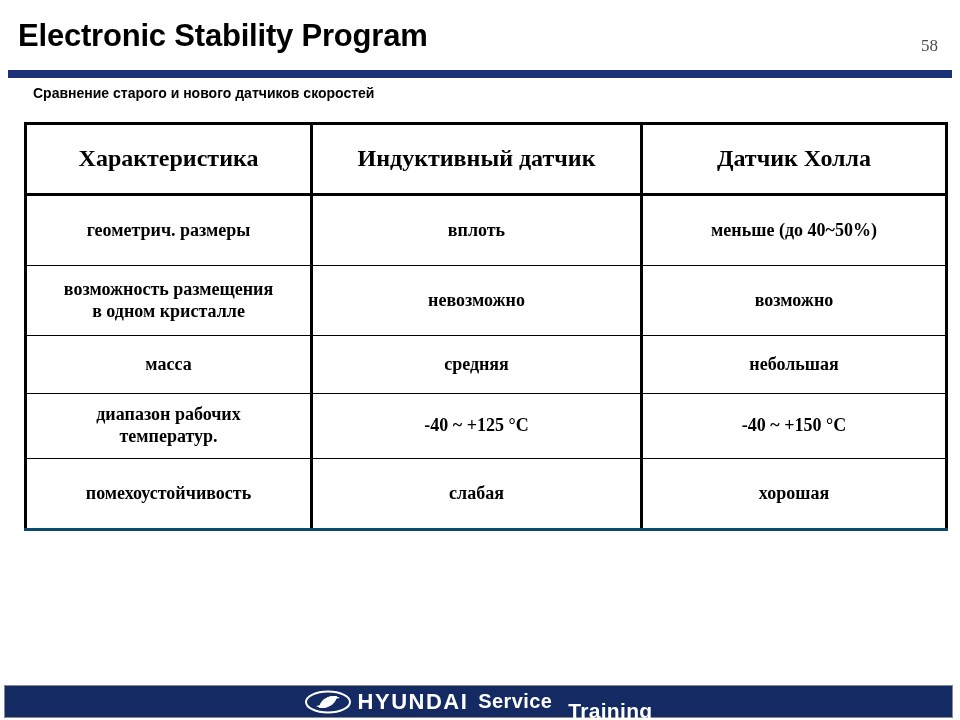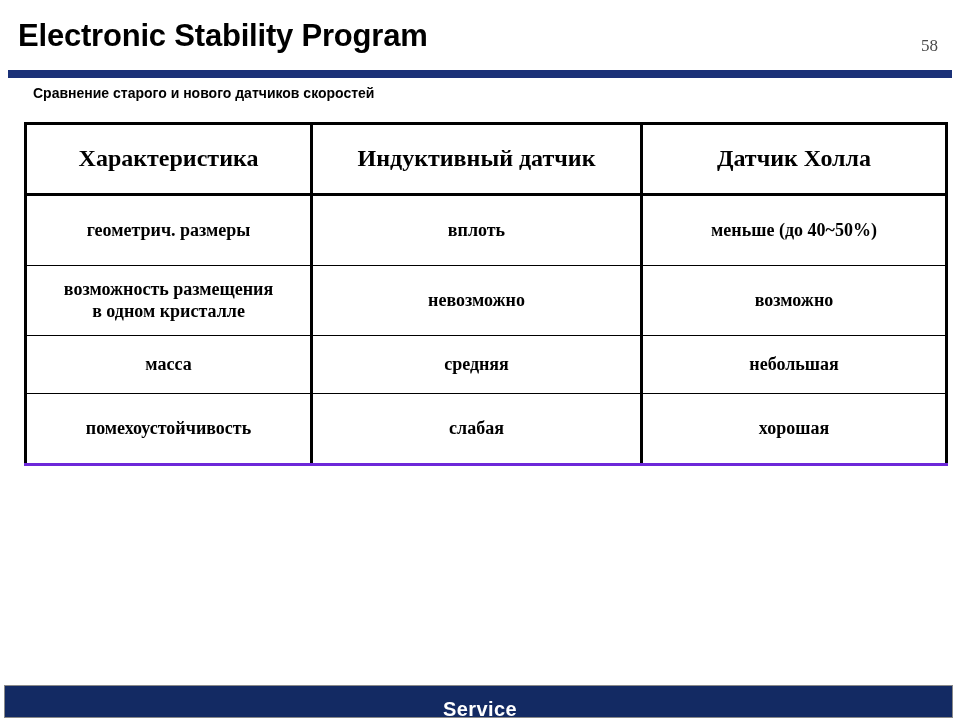--- a/index.html
+++ b/index.html
@@ -89,21 +89,21 @@
     font-size: 24px;
     height: 64px;
     border-top: 3px solid #000;
     border-bottom: 3px solid #000;
   }
   #comparison-table tr.head-row th.sep-after { border-right: 3px solid #000; }
 
   #comparison-table tbody tr td {
     font-size: 18px;
   }
-  #comparison-table tbody tr:last-child td { border-bottom: 3px solid #6d28d9; }
+  #comparison-table tbody tr:last-child td { border-bottom: 3px solid #0c4a6e; }
 
   
   tr.r0 td { height: 65px; }
   tr.r1 td { height: 65px; }
   tr.r2 td { height: 53px; }
   tr.r3 td { height: 76px; }
   tr.r4 td { height: 60px; }
   tr.r5 td { height: 73px; }
   tr.r6 td { height: 65px; }
 
@@ -127,21 +127,20 @@
   #footer-brand {
     position: absolute;
     left: 0;
     top: 0;
     width: 100%;
     height: 100%;
     display: flex;
     align-items: center;
     justify-content: center;
     gap: 7px;
-    flex-direction: column;
   }
   #hyundai-logo-icon {
     width: 46px;
     height: 24px;
     flex: none;
     display: block;
   }
   .brand-word {
     color: #ffffff;
     font-family: "Liberation Sans", sans-serif;
@@ -193,20 +192,25 @@
     </tr>
     <tr class="r1">
       <td>возможность размещения<br>в одном кристалле</td>
       <td>невозможно</td>
       <td>возможно</td>
     </tr>
     <tr class="r2">
       <td>масса</td>
       <td>средняя</td>
       <td>небольшая</td>
+    </tr>
+    <tr class="r4">
+      <td>диапазон рабочих<br>температур.</td>
+      <td>-40 ~ +125 °C</td>
+      <td>-40 ~ +150 °C</td>
     </tr>
     <tr class="r6">
       <td>помехоустойчивость</td>
       <td>слабая</td>
       <td>хорошая</td>
     </tr>
   </tbody>
 </table>
 
 <div id="footer-bar">

